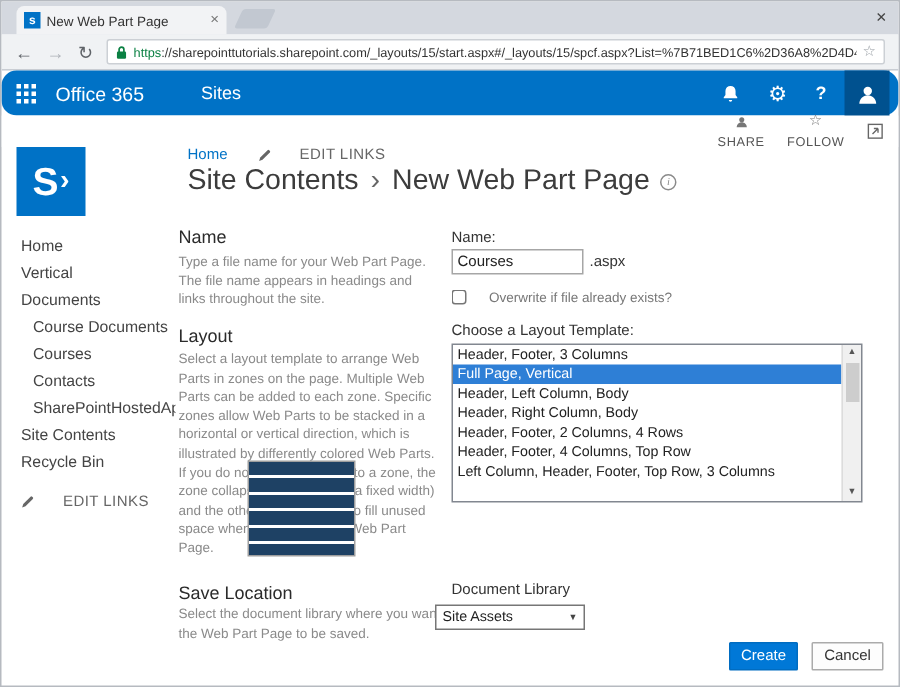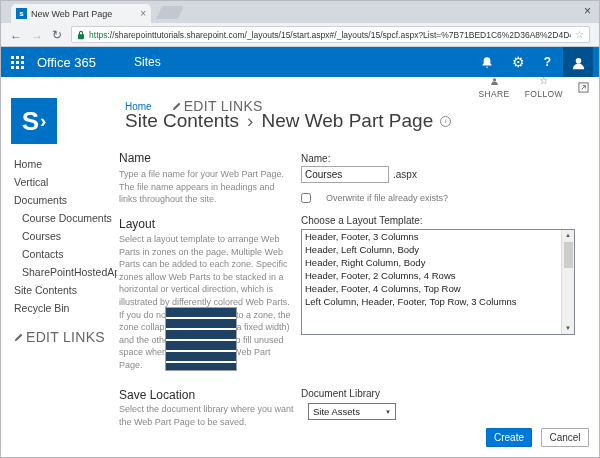--- a/index.html
+++ b/index.html
@@ -18,42 +18,42 @@
 
   .toolbar { position:absolute; left:0; top:22px; width:100%; height:24px; background:#f0f2f4; border-bottom:1px solid #c9cdd3; display:flex; align-items:center; gap:9px; padding:0 9px; }
   .nav-glyph { font-size:12px; color:#5f6368; line-height:1; }
   .nav-glyph.disabled { color:#aeb2b8; }
   .urlbar { flex:1; height:17px; background:#fff; border:1px solid #ccd0d5; border-radius:2px; display:flex; align-items:center; gap:4px; padding:0 5px; overflow:hidden; }
   .url { flex:1; font-size:8.5px; color:#333; white-space:nowrap; overflow:hidden; }
   .url .secure { color:#0B8043; }
   .bookmark-star { font-size:10px; color:#9aa0a6; line-height:1; }
 
   
-  .suitebar { position:absolute; left:0; top:46px; width:100%; height:30px; background:#0072C6; color:#fff; display:flex; align-items:center; }
+  .suitebar { position:absolute; left:0; top:46px; width:100%; height:30px; background:#0072C6; color:#fff; display:flex; align-items:center;border-radius:10px; }
   .waffle { margin-left:10px; width:13px; height:13px; display:grid; grid-template-columns:repeat(3,3px); grid-template-rows:repeat(3,3px); gap:2px; }
   .waffle span { background:#fff; display:block; }
   .brand { margin-left:13px; font-size:13px; }
   .suite-sites { margin-left:38px; font-size:12px; }
   .suite-icons { position:absolute; right:48px; top:46px; height:30px; display:flex; align-items:center; gap:19px; color:#fff; }
   .gear-glyph { font-size:14px; line-height:1; }
   .help-glyph { font-size:12px; font-weight:bold; line-height:1; }
   .avatar-box { position:absolute; right:6px; top:46px; width:30px; height:33px; background:#00518f; display:flex; align-items:center; justify-content:center; }
 
   
   .cmdrow { position:absolute; left:0; top:76px; width:100%; height:21px; background:#fff; display:flex; align-items:center; justify-content:flex-end; gap:15px; padding-right:10px; }
   .cmd-item { display:flex; align-items:center; gap:3px; font-size:8.5px; color:#555; letter-spacing:0.4px;flex-direction:column; }
   .follow-star { font-size:10px; color:#777; line-height:1; }
 
   
   .logo-tile { position:absolute; left:10px; top:97px; width:46px; height:46px; background:#0072C6; color:#fff; display:flex; align-items:center; justify-content:center; }
   .logo-letter { font-size:26px; font-weight:bold; }
   .logo-chevron { font-size:19px; font-weight:bold; margin-left:1px; }
   .breadcrumb { position:absolute; left:124px; top:97px; display:flex; align-items:center; gap:20px; }
   .bc-home { font-size:10px; color:#0072C6; }
-  .editlinks { display:flex; align-items:center; gap:3px; font-size:14px; color:#666; letter-spacing:0.3px; }
+  .editlinks { display:flex; align-items:center; gap:19px; font-size:10px; color:#666; letter-spacing:0.3px; }
   .page-title { position:absolute; left:124px; top:109px; font-size:19px; font-weight:300; color:#3c3c3c; display:flex; align-items:center; }
   .page-title .sep { margin:0 8px; color:#666; }
   .info-icon { width:11px; height:11px; border:1px solid #8a8a8a; border-radius:50%; color:#8a8a8a; font-size:7px; line-height:9px; text-align:center; margin-left:7px; font-style:italic; font-family:"Liberation Serif", serif; }
 
   
   .sidebar { position:absolute; left:13px; top:154px; width:103px; font-size:10.5px; color:#444; }
   .nav-item { display:block; line-height:18px; white-space:nowrap; overflow:hidden; }
   .nav-item.indent { padding-left:8px; }
   .sidebar .editlinks { margin-top:12px; }
 
@@ -74,21 +74,21 @@
   .lb-items { margin-right:13px; }
   .lb-option { height:13px; line-height:13px; font-size:9.5px; color:#222; padding-left:3px; white-space:nowrap; overflow:hidden; }
   .lb-option.selected { background:#2E7FD6; color:#fff; }
   .lb-scrollbar { position:absolute; right:0; top:0; bottom:0; width:13px; background:#f0f0f0; border-left:1px solid #dcdcdc; }
   .lb-arrow { height:11px; text-align:center; font-size:6px; color:#555; line-height:11px; }
   .lb-arrow.down { position:absolute; bottom:0; left:0; right:0; }
   .lb-thumb { position:absolute; top:12px; left:2px; width:9px; height:26px; background:#cdcdcd; }
 
   .preview { position:absolute; left:46px; top:156px; width:72px; height:64px; border:1px solid #9e9e9e; background:repeating-linear-gradient(180deg,#1E4164 0 9px,#ffffff 9px 11px); }
 
-  .doclib-select { position:absolute; left:189px; top:252px; width:88px; height:17px; border:1px solid #767676; background:#fff; display:flex; align-items:center; justify-content:space-between; padding:0 4px; }
+  .doclib-select { position:absolute; left:171px; top:252px; width:100px; height:17px; border:1px solid #767676; background:#fff; display:flex; align-items:center; justify-content:space-between; padding:0 4px; }
   .doclib-value { font-size:9.5px; color:#222; }
   .dd-arrow { font-size:6px; color:#444; }
 
   .btn { position:absolute; top:277px; height:19px; font-size:10px; display:flex; align-items:center; justify-content:center; border-radius:1px; }
   .btn-create { left:367px; width:46px; background:#0078D7; border:1px solid #006cc1; color:#fff; }
   .btn-cancel { left:422px; width:48px; background:#fdfdfd; border:1px solid #ababab; color:#333; }
 
   svg { display:block; }
 </style>
 </head>
@@ -227,20 +227,21 @@
     </div>
 
     <div class="sec-h" style="left:0; top:66px;">Layout</div>
     <div class="sec-desc" style="left:0; top:82px; width:172px;">Select a layout template to arrange Web Parts in zones on the page. Multiple Web Parts can be added to each zone. Specific zones allow Web Parts to be stacked in a horizontal or vertical direction, which is illustrated by differently colored Web Parts. If you do not add a Web Part to a zone, the zone collapses (unless it has a fixed width) and the other zones expand to fill unused space when you browse the Web Part Page.</div>
     <div class="preview"></div>
 
     <div class="fld-label" style="left:182px; top:64px;">Choose a Layout Template:</div>
     <div class="listbox">
       <div class="lb-items">
         <div class="lb-option">Header, Footer, 3 Columns</div>
+        <div class="lb-option selected">Full Page, Vertical</div>
         <div class="lb-option">Header, Left Column, Body</div>
         <div class="lb-option">Header, Right Column, Body</div>
         <div class="lb-option">Header, Footer, 2 Columns, 4 Rows</div>
         <div class="lb-option">Header, Footer, 4 Columns, Top Row</div>
         <div class="lb-option">Left Column, Header, Footer, Top Row, 3 Columns</div>
       </div>
       <div class="lb-scrollbar">
         <div class="lb-arrow">▲</div>
         <div class="lb-thumb"></div>
         <div class="lb-arrow down">▼</div>

